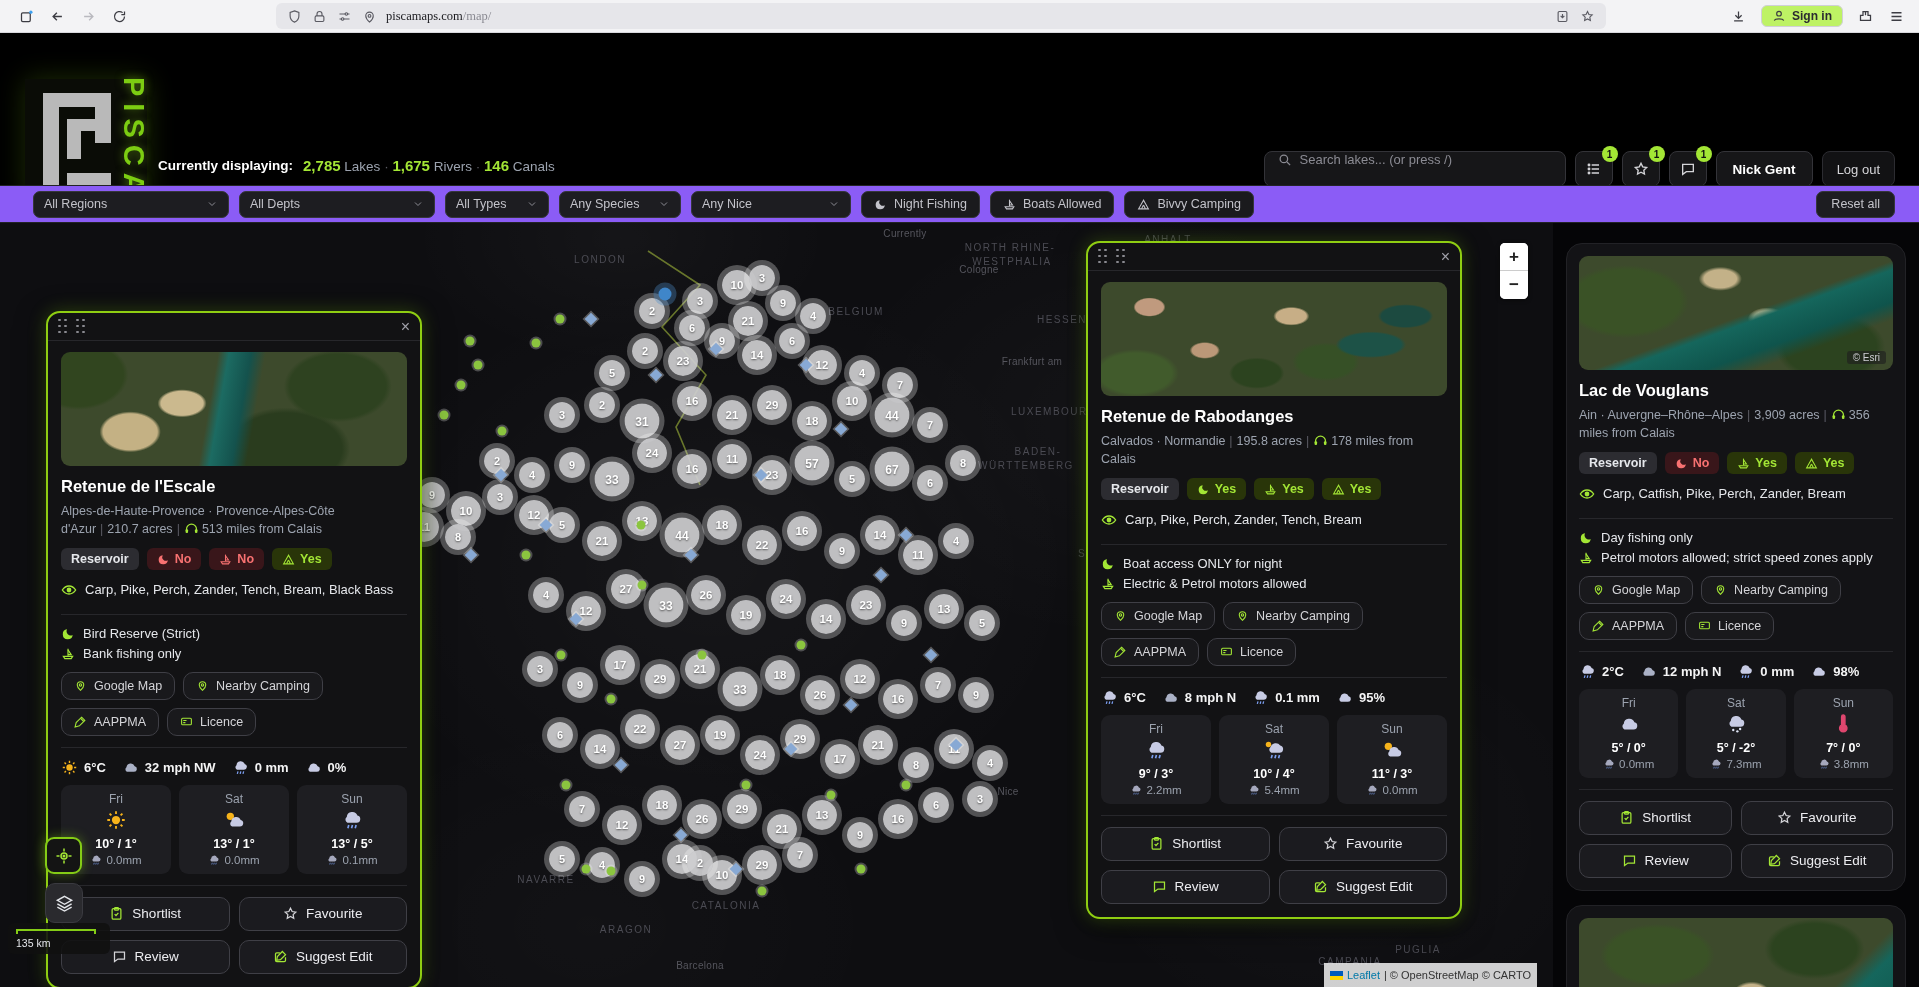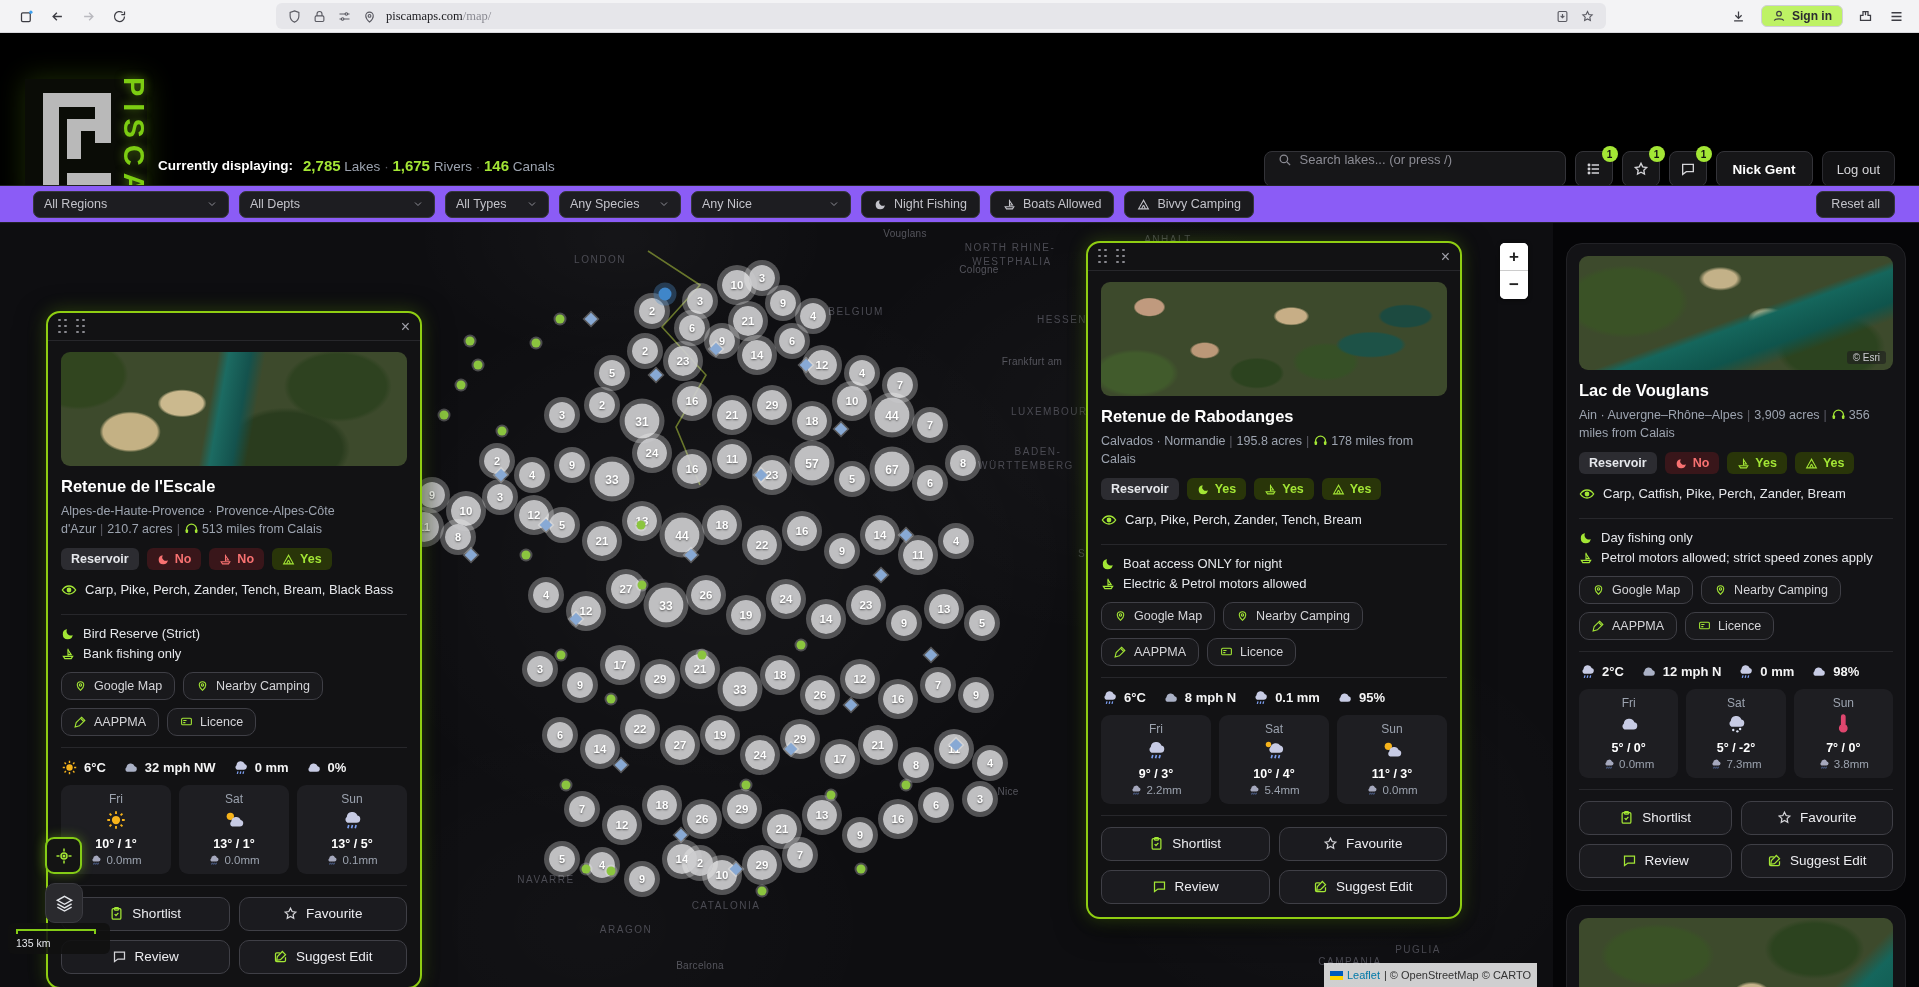--- a/index.html
+++ b/index.html
@@ -362,21 +362,21 @@
       </button>
       <button class="reset">Reset all</button>
   </div>
 
   <div class="maparea" id="maparea">
     <div class="landglow"></div>
     <svg class="route" width="1553" height="764">
       <polyline points="648,28 700,62 662,104 706,152 676,204 700,262" fill="none" stroke="#aec83e" stroke-width="1.6" opacity="0.55"></polyline>
     </svg>
     <div id="map-markers">
-        <span class="maplabel city" style="left:905px;top:10px">Vouglans</span>
+        <span class="maplabel city" style="left:905px;top:10px">Currently</span>
         <span class="maplabel" style="left:600px;top:36px">LONDON</span>
         <span class="maplabel city" style="left:979px;top:46px">Cologne</span>
         <span class="maplabel" style="left:856px;top:88px">BELGIUM</span>
         <span class="maplabel" style="left:1010px;top:24px">NORTH RHINE-</span>
         <span class="maplabel" style="left:1012px;top:38px">WESTPHALIA</span>
         <span class="maplabel" style="left:1168px;top:16px">ANHALT</span>
         <span class="maplabel" style="left:1062px;top:96px">HESSEN</span>
         <span class="maplabel city" style="left:1032px;top:138px">Frankfurt am</span>
         <span class="maplabel" style="left:1054px;top:188px">LUXEMBOURG</span>
         <span class="maplabel" style="left:1038px;top:228px">BADEN-</span>

